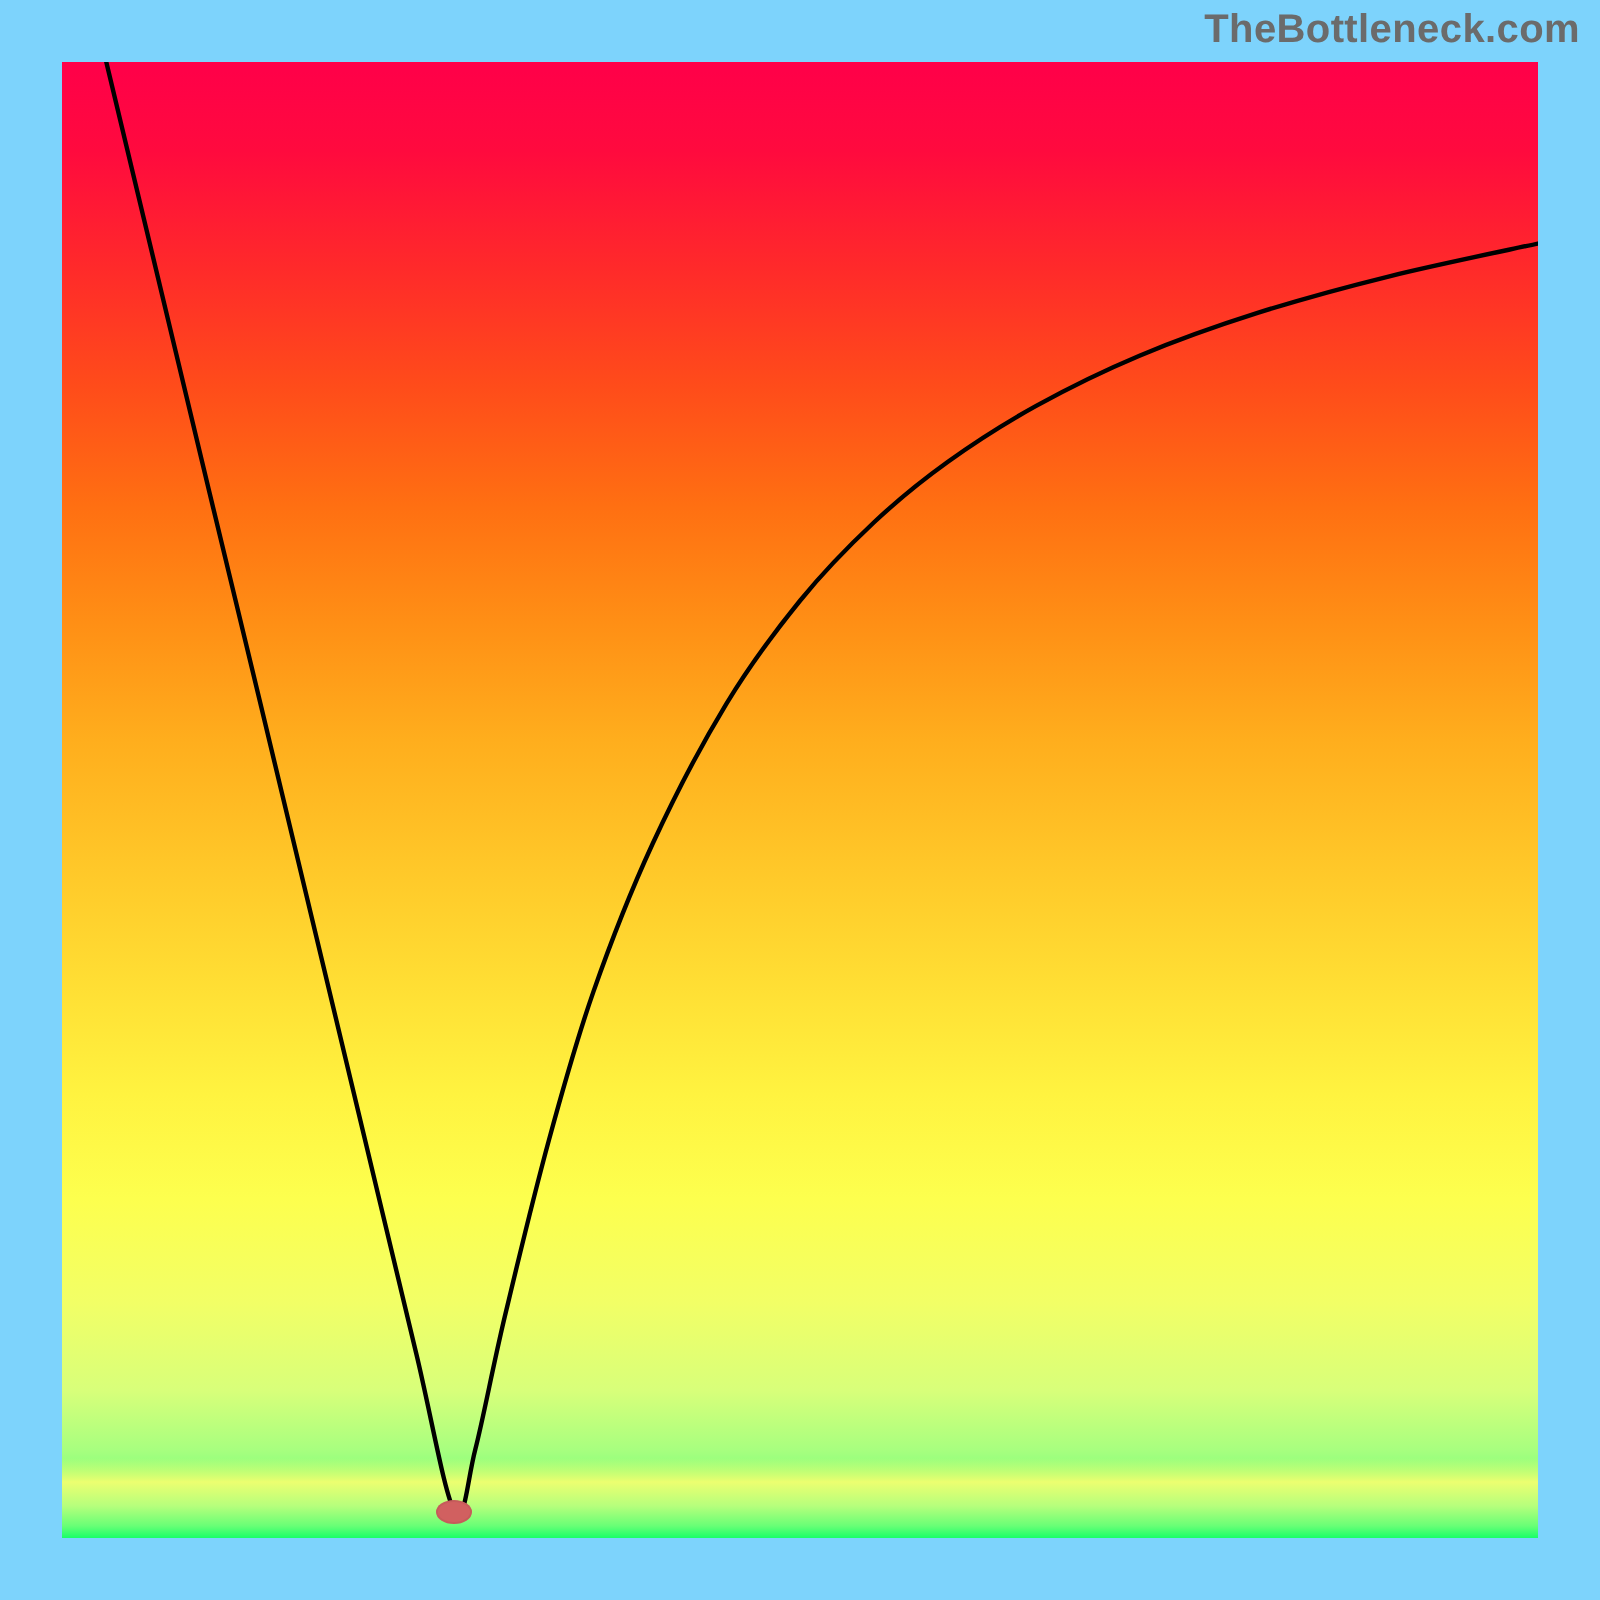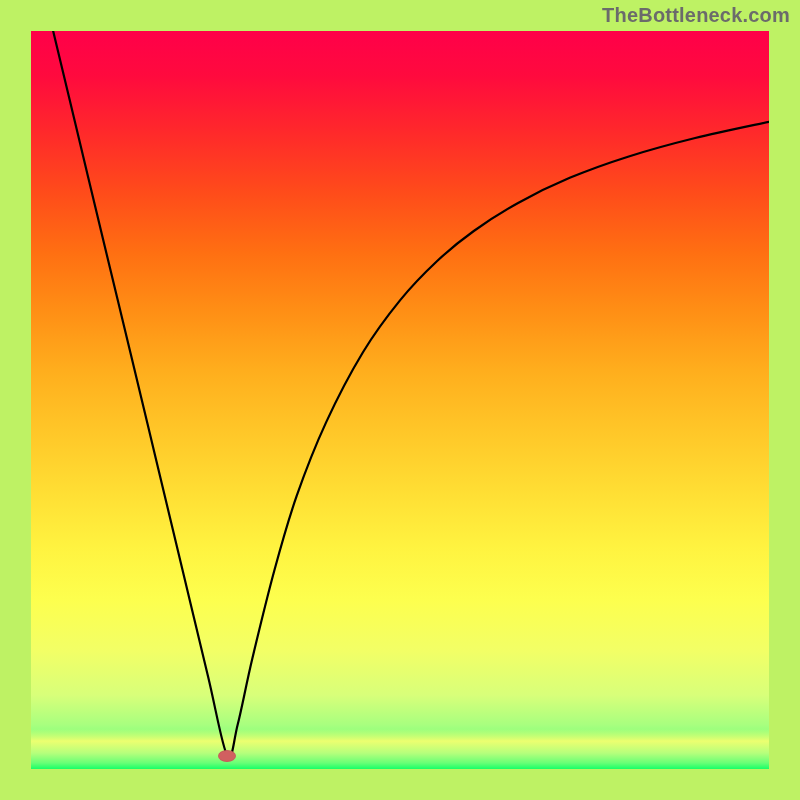--- a/index.html
+++ b/index.html
@@ -6,21 +6,21 @@
     margin: 0;
     padding: 0;
     width: 800px;
     height: 800px;
     overflow: hidden;
     font-family: Arial, Helvetica, sans-serif;
   }
   .outer {
     width: 800px;
     height: 800px;
-    background: #bef264;
+    background: #7dd3fc;
     position: relative;
   }
   .plot-area {
     position: absolute;
     left: 31px;
     top: 31px;
     width: 738px;
     height: 738px;
     overflow: hidden;
   }

